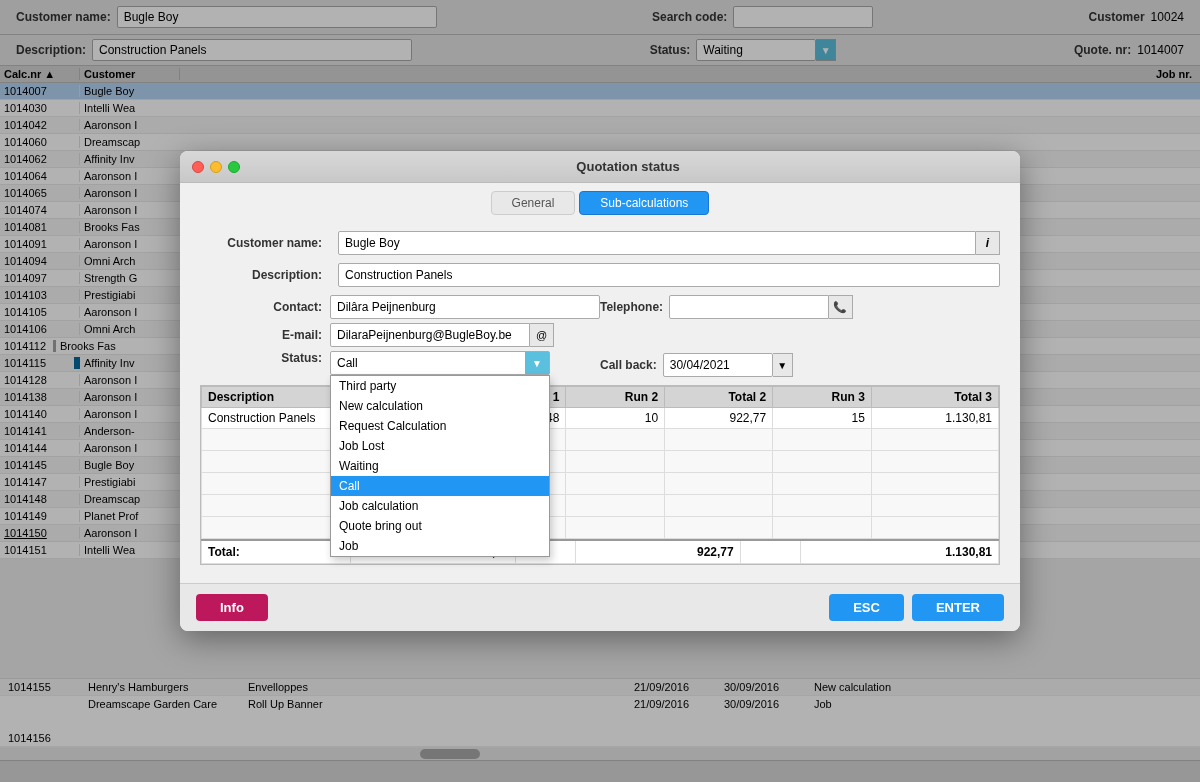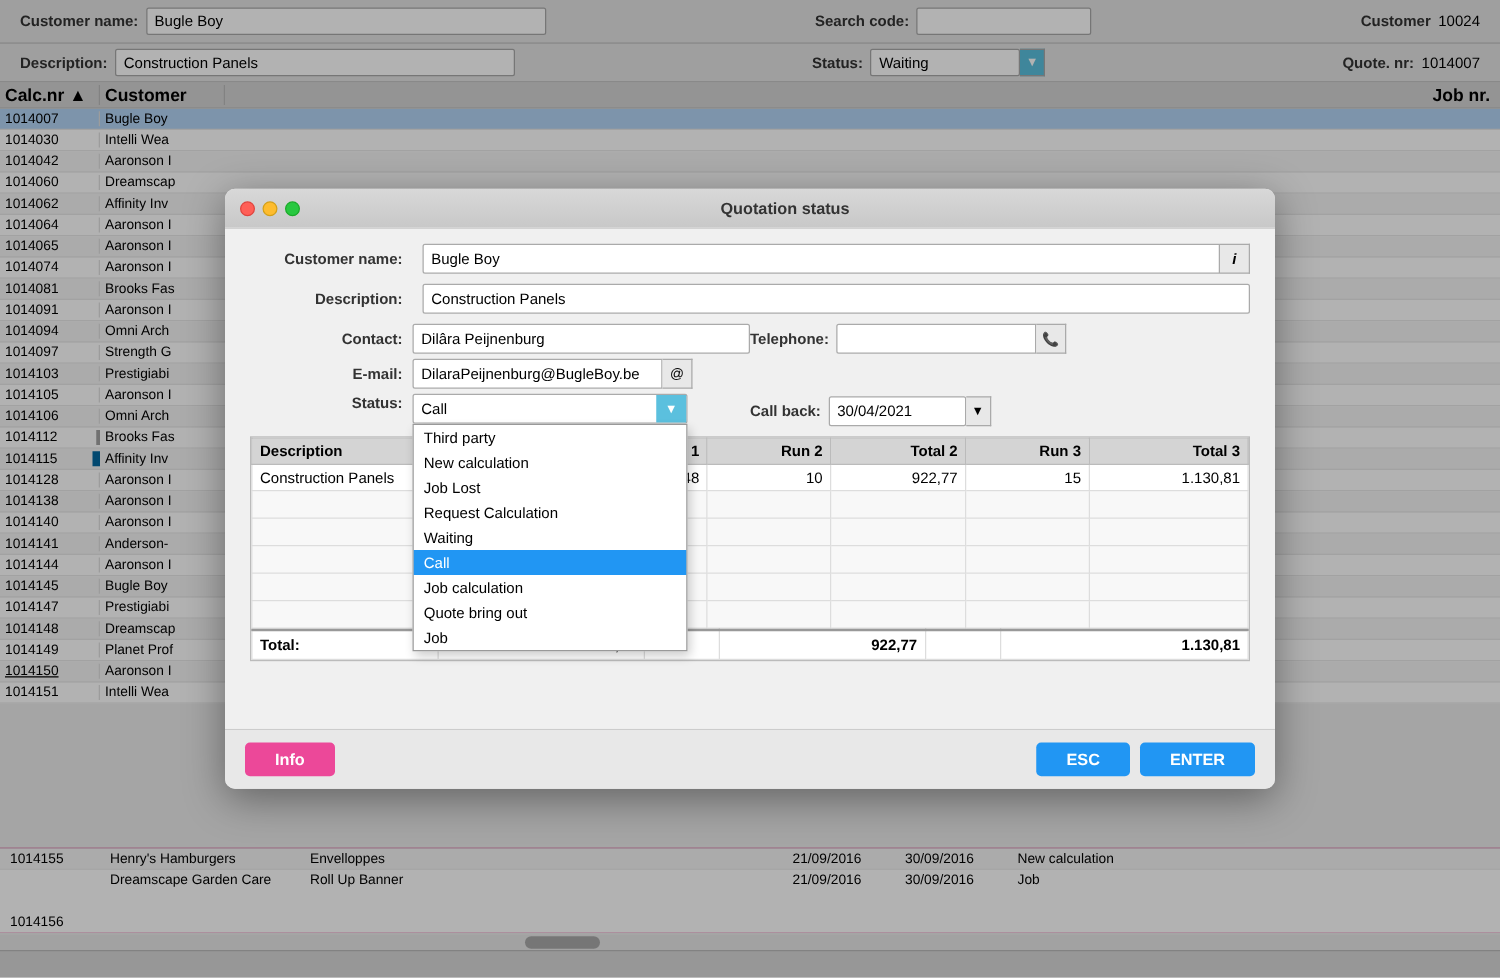--- a/index.html
+++ b/index.html
@@ -287,21 +287,21 @@
     }
     .btn {
       padding: 6px 24px;
       border-radius: 4px;
       font-size: 13px;
       font-weight: 600;
       cursor: pointer;
       border: none;
     }
     .btn-info {
-      background: #ec4899;
+      background: #be185d;
       color: white;
     }
     .btn-esc {
       background: #2196F3;
       color: white;
     }
     .btn-enter {
       background: #2196F3;
       color: white;
     }
@@ -354,21 +354,21 @@
         <input class="app-input" style="width: 120px;" value="Waiting">
         <div style="width:20px;height:22px;background:#5bc0de;display:flex;align-items:center;justify-content:center;color:white;font-size:10px;border:1px solid #aaa;border-left:none;cursor:pointer;">▼</div>
       </div>
     </div>
     <div style="display:flex;align-items:center;gap:6px; margin-left:auto;">
       <span class="app-field-label">Quote. nr:</span>
       <span style="font-size:12px;">1014007</span>
     </div>
   </div>
 
-  <div style="display:flex; background:#d4d4d4; border-bottom:1px solid #bbb; font-weight:600; font-size:14px; padding:2px 0;">
+  <div style="display:flex; background:#d4d4d4; border-bottom:1px solid #bbb; font-weight:600; font-size:11px; padding:2px 0;">
     <div style="width:80px; padding:0 4px; border-right:1px solid #bbb; cursor:pointer;">
       <span>Calc.nr</span> ▲
     </div>
     <div style="width:100px; padding:0 4px; border-right:1px solid #bbb; overflow:hidden;">
       <span>Customer</span>
     </div>
     <div style="flex:1; padding:0 4px; text-align:right; padding-right:8px;">
       <span>Job nr.</span>
     </div>
   </div>
@@ -444,21 +444,21 @@
       <div style="width:80px;padding:0 4px;border-right:1px solid #e0e0e0;">1014105</div>
       <div style="width:100px;padding:0 4px;overflow:hidden;">Aaronson I</div>
       <div style="flex:1;padding:0 4px;"></div>
     </div>
         <div style="display: flex; font-size: 11px; border-bottom: 1px solid rgb(232, 232, 232); padding: 2px 0px; background: rgb(245, 245, 245);">
       <div style="width:80px;padding:0 4px;border-right:1px solid #e0e0e0;">1014106</div>
       <div style="width:100px;padding:0 4px;overflow:hidden;">Omni Arch</div>
       <div style="flex:1;padding:0 4px;"></div>
     </div>
         <div style="display: flex; font-size: 11px; border-bottom: 1px solid rgb(232, 232, 232); padding: 2px 0px;">
-      <div style="width:80px;padding:0 4px;border-right:3px solid #a3a3a3;">1014112</div>
+      <div style="width:56px;padding:0 4px;border-right:3px solid #a3a3a3;">1014112</div>
       <div style="width:100px;padding:0 4px;overflow:hidden;">Brooks Fas</div>
       <div style="flex:1;padding:0 4px;"></div>
     </div>
         <div style="display: flex; font-size: 11px; border-bottom: 1px solid rgb(232, 232, 232); padding: 2px 0px; background: rgb(245, 245, 245);">
       <div style="width:80px;padding:0 4px;border-right:6px solid #0369a1;">1014115</div>
       <div style="width:100px;padding:0 4px;overflow:hidden;">Affinity Inv</div>
       <div style="flex:1;padding:0 4px;"></div>
     </div>
         <div style="display: flex; font-size: 11px; border-bottom: 1px solid rgb(232, 232, 232); padding: 2px 0px;">
       <div style="width:80px;padding:0 4px;border-right:1px solid #e0e0e0;">1014128</div>
@@ -549,20 +549,24 @@
 
     <div class="modal-titlebar">
       <div class="traffic-lights">
         <div class="traffic-light red"></div>
         <div class="traffic-light yellow"></div>
         <div class="traffic-light green"></div>
       </div>
       <div class="modal-title">Quotation status</div>
     </div>
 
+    <div class="modal-tabs">
+      <div class="modal-tab inactive">General</div>
+      <div class="modal-tab active">Sub-calculations</div>
+    </div>
 
     <div class="modal-body">
 
       <div class="form-row">
         <span class="form-label">Customer name:</span>
         <div class="form-input-icon" style="flex:1;">
           <input class="form-input" style="flex: 1 1 0%;" value="Bugle Boy">
           <div class="icon-btn" style="font-size:12px;font-weight:bold;font-style:italic;">i</div>
         </div>
       </div>
@@ -601,22 +605,22 @@
           <span class="form-label">Status:</span>
           <div class="status-select-wrap">
             <div class="status-select-btn">
               <span class="status-select-text">Call</span>
               <div class="status-select-arrow">▼</div>
             </div>
 
             <div class="dropdown-list">
               <div class="dropdown-item">Third party</div>
               <div class="dropdown-item">New calculation</div>
+              <div class="dropdown-item">Request Calculation</div>
               <div class="dropdown-item">Job Lost</div>
-              <div class="dropdown-item">Request Calculation</div>
               <div class="dropdown-item">Waiting</div>
               <div class="dropdown-item selected">Call</div>
               <div class="dropdown-item">Job calculation</div>
               <div class="dropdown-item">Quote bring out</div>
               <div class="dropdown-item">Job</div>
             </div>
           </div>
         </div>
         <div class="form-col-right" style="align-items:center; gap:6px; padding-top:2px;">
           <span class="form-right-label">Call back:</span>

